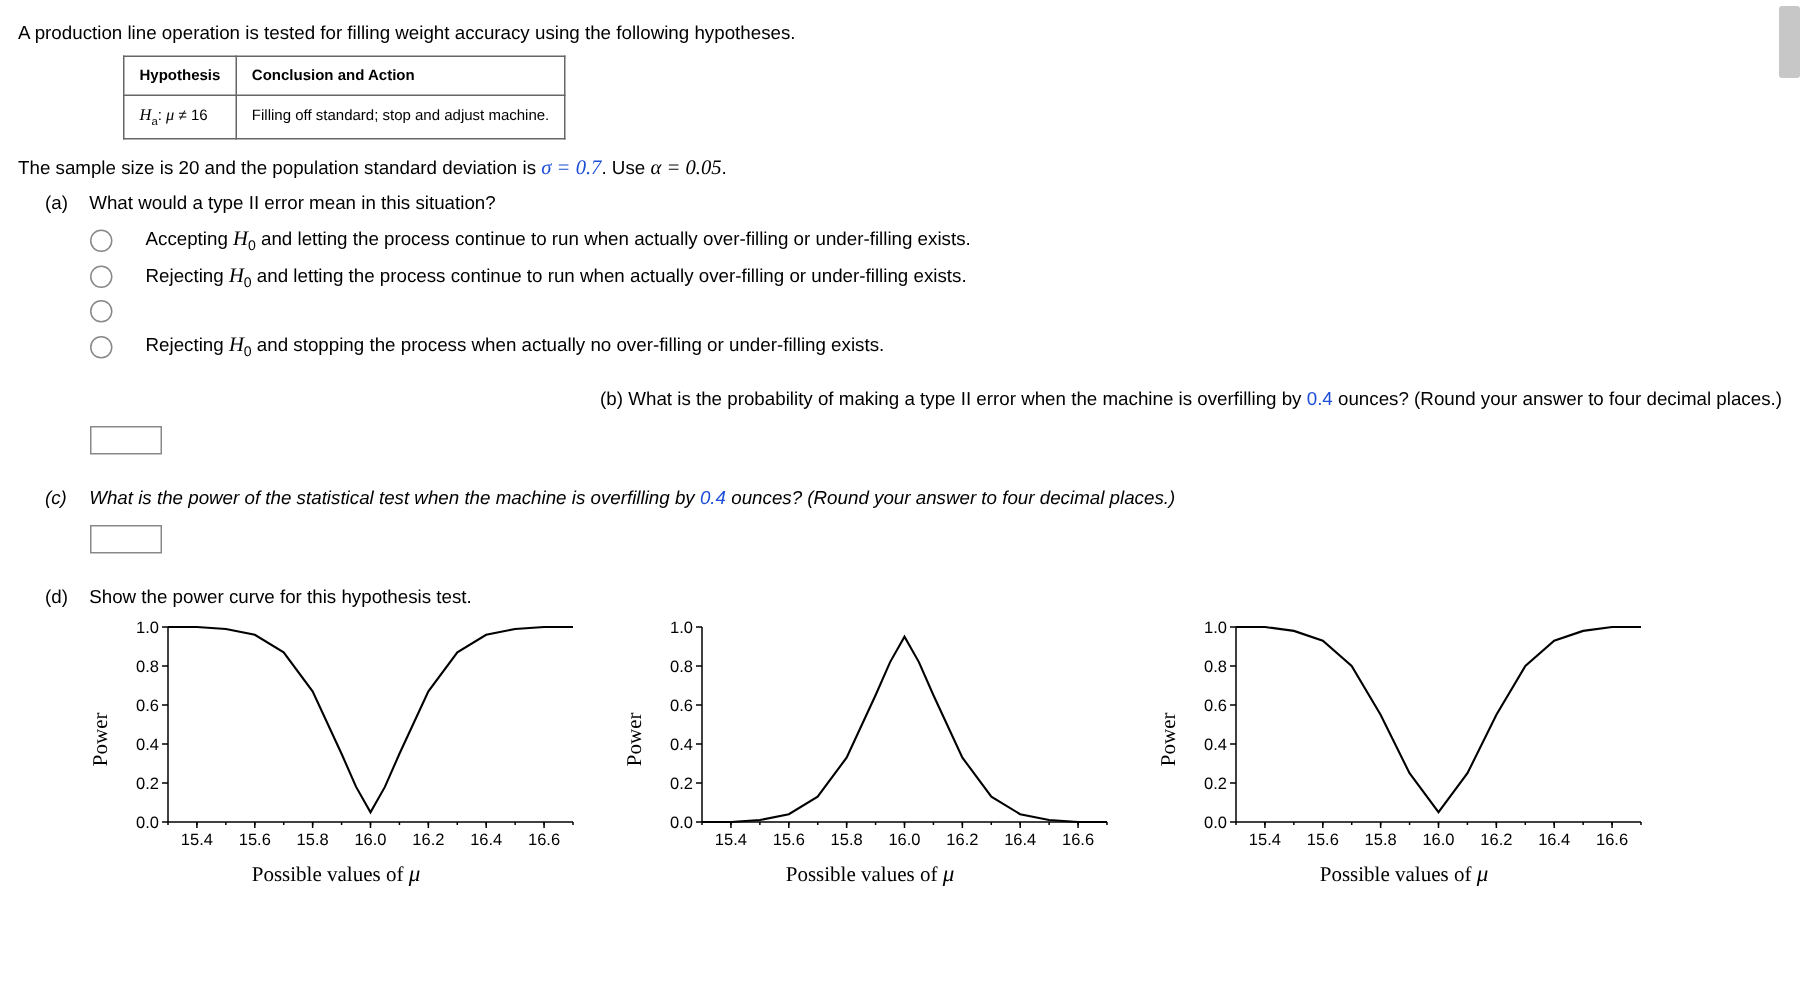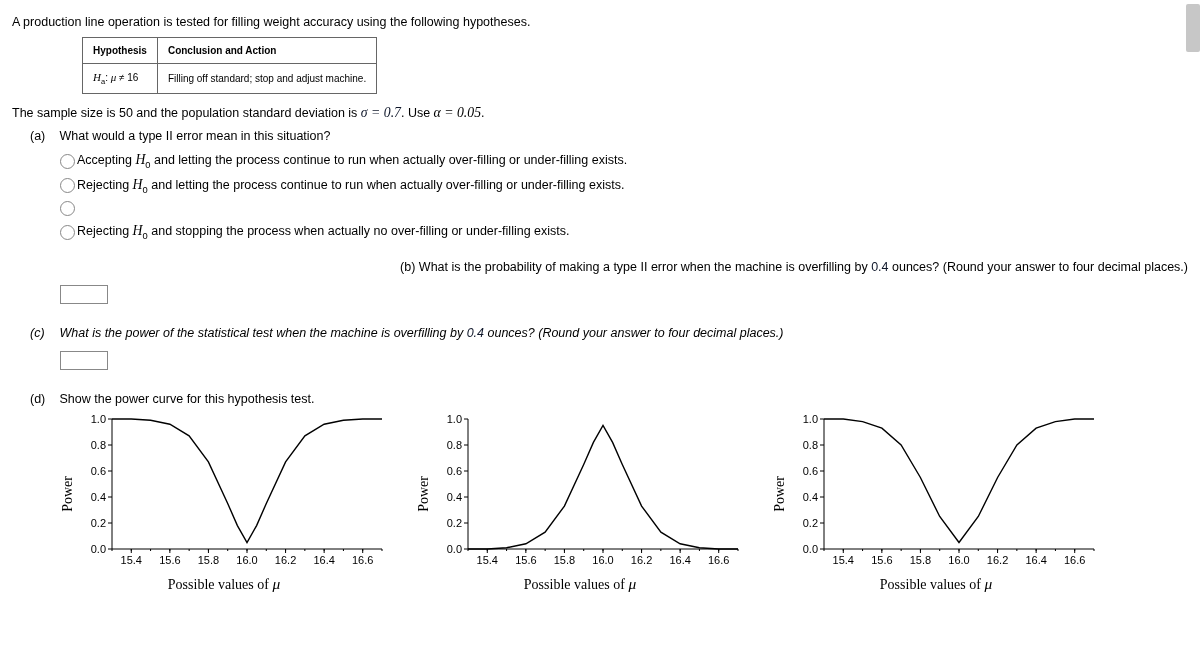--- a/index.html
+++ b/index.html
@@ -27,26 +27,26 @@
   table.hyp th, table.hyp td {
     border: 1px solid #666;
     padding: 7px 10px;
     font-size: 10px;
     text-align: left;
     font-weight: normal;
   }
   table.hyp th { font-weight: bold; }
   .sub { font-size: 0.75em; vertical-align: sub; }
   .ital { font-style: italic; font-family: 'Times New Roman', serif; font-size: 1.1em; }
-  .teal { color: #0f172a; }
+  .teal { color: #1d4ed8; }
   .indent-a { margin-left: 18px; }
   .indent-b { margin-left: 18px; }
   .part-label { display: inline-block; width: 26px; }
   .options { margin-left: 48px; }
-  .option-row { margin: 7px 0; display: flex; align-items: center; gap: 2px; }
+  .option-row { margin: 7px 0; display: flex; align-items: center; gap: 22px; }
   .radio {
     width: 13px; height: 13px; border: 1px solid #888;
     border-radius: 50%; display: inline-block; flex-shrink: 0;
   }
   .answer-box {
     border: 1px solid #888; width: 46px; height: 17px;
     display: inline-block; margin-left: 48px; margin-top: 3px;
   }
   .charts-row {
     display: flex; gap: 28px; margin-left: 48px; margin-top: 4px;
@@ -82,21 +82,21 @@
     <th>Conclusion and Action</th>
   </tr>
   <tr>
     <td><span class="ital">H</span><span class="sub">a</span>: <span class="ital">μ</span> ≠ 16</td>
     <td>Filling off standard; stop and adjust machine.</td>
   </tr>
 </tbody>
   </table>
 
 <div class="problem-text">
-  <span>The sample size is 50 and the population standard deviation is </span><span class="ital teal">σ = 0.7</span><span>. Use </span><span class="ital">α = 0.05</span><span>.</span>
+  <span>The sample size is 20 and the population standard deviation is </span><span class="ital teal">σ = 0.7</span><span>. Use </span><span class="ital">α = 0.05</span><span>.</span>
 </div>
 
 
 <div class="problem-text indent-a">
   <span class="part-label">(a)</span>
   <span>What would a type II error mean in this situation?</span>
 </div>
 <div class="options">
   <div class="option-row">
     <span class="radio"></span>

